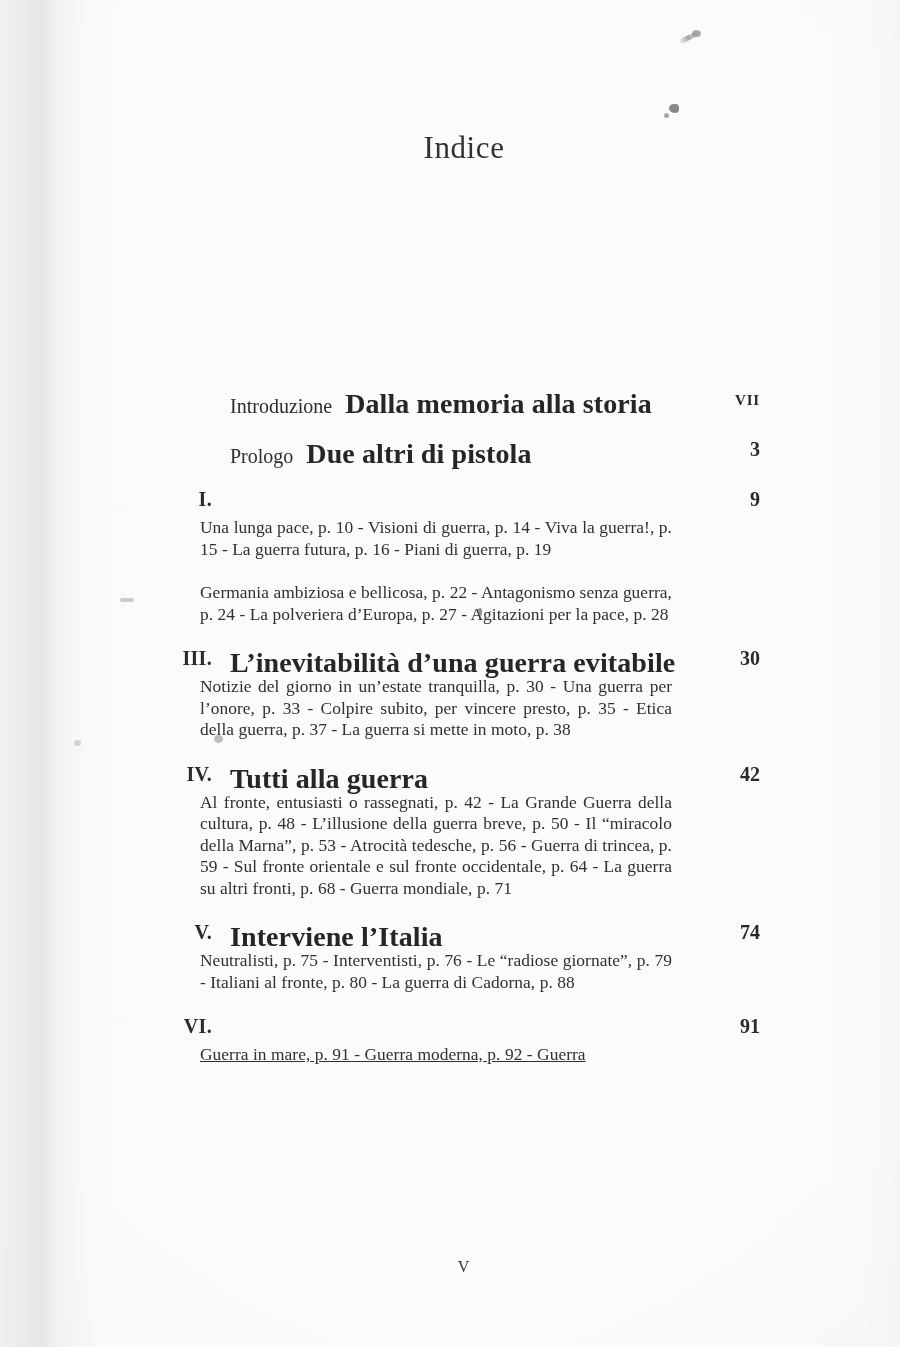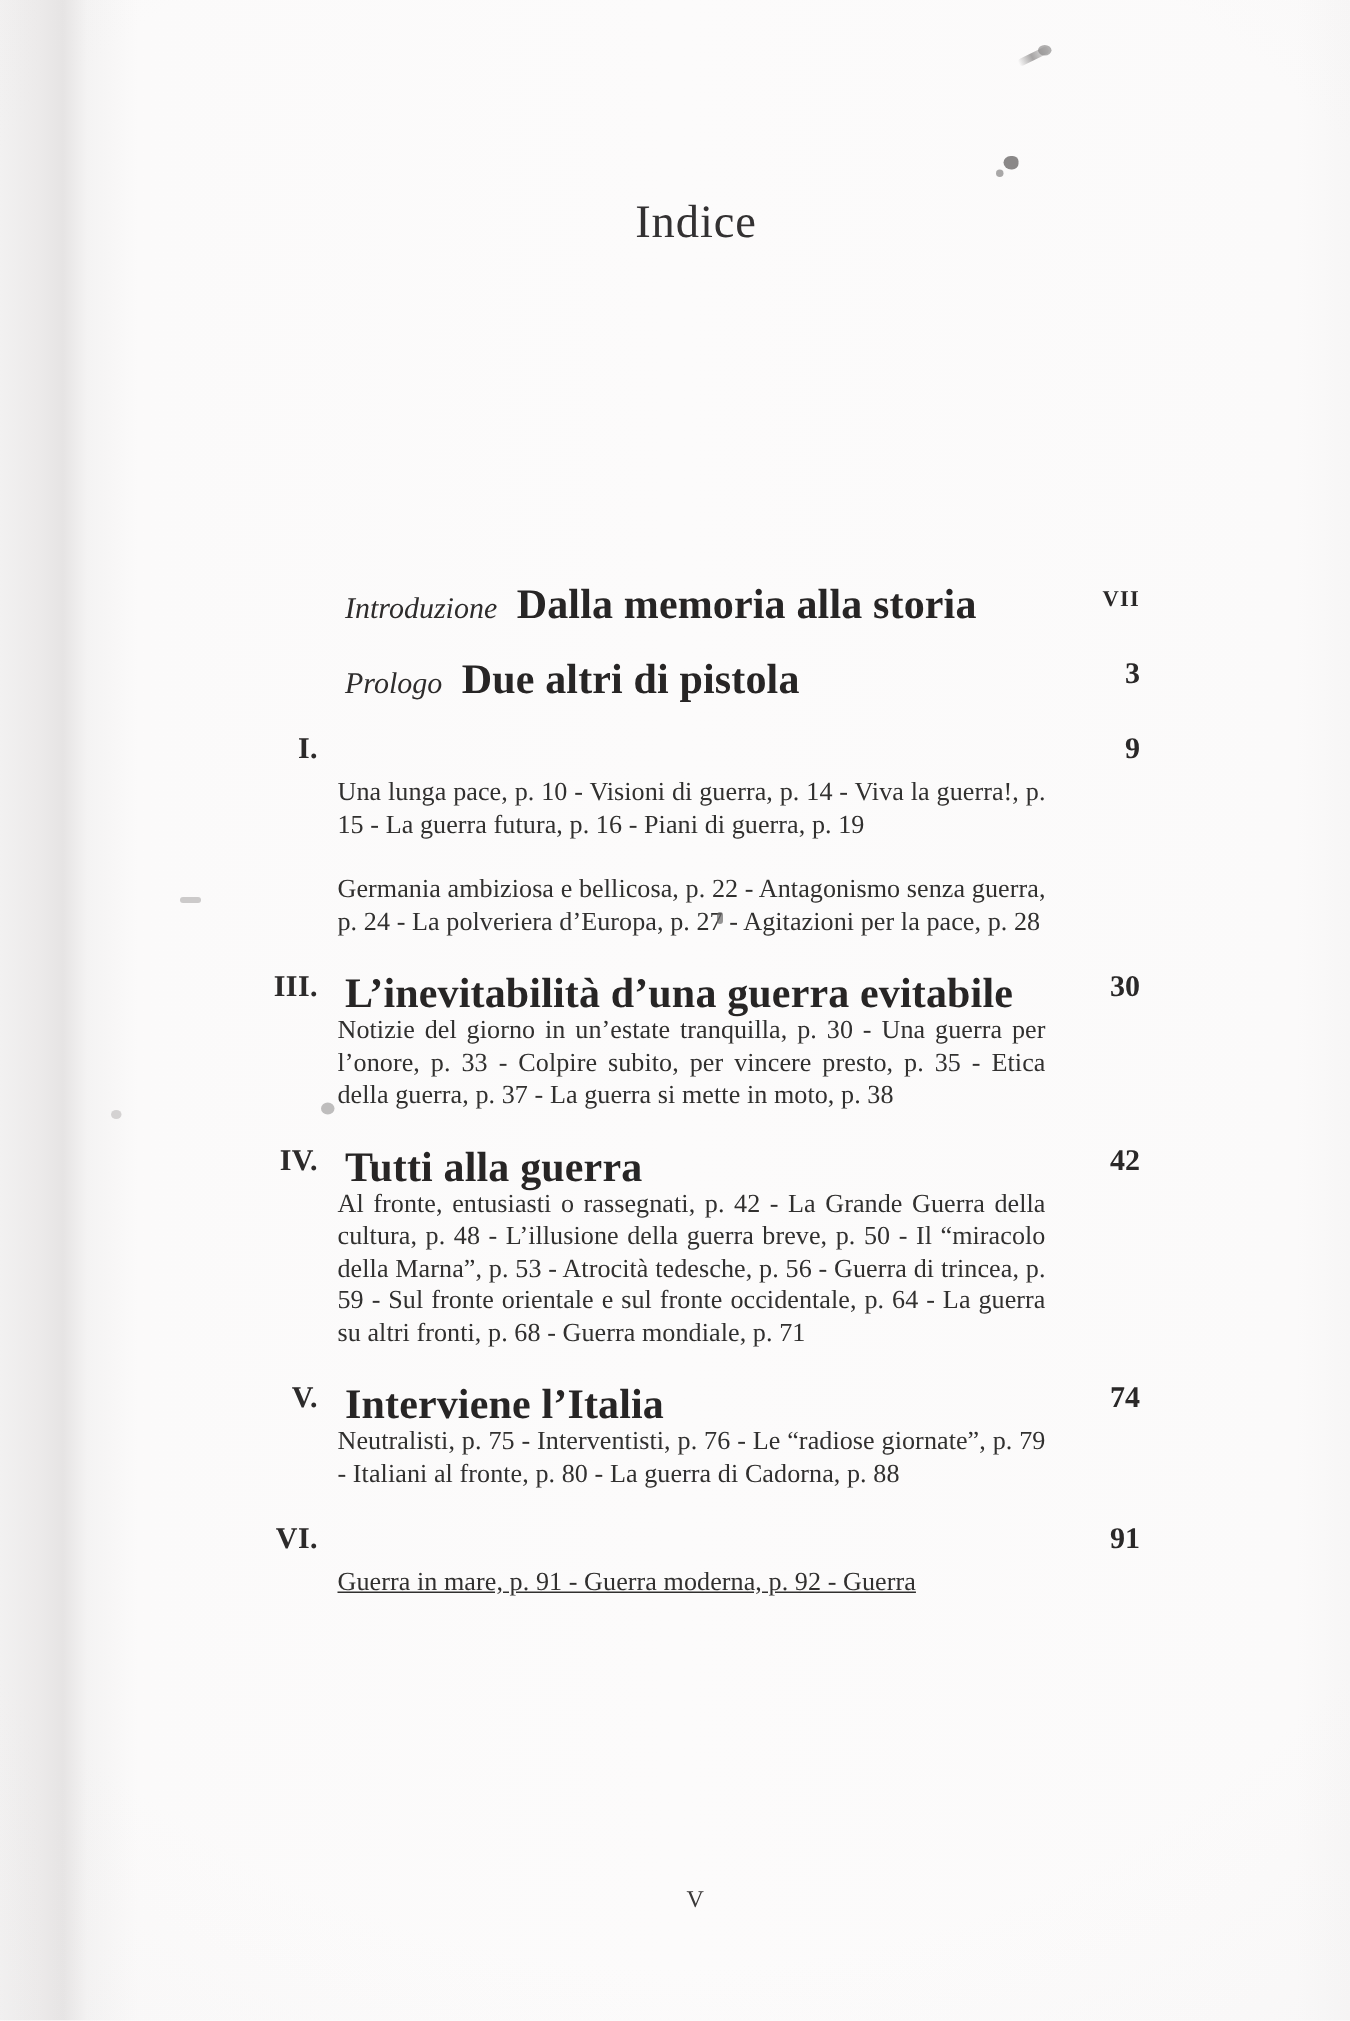--- a/index.html
+++ b/index.html
@@ -87,21 +87,20 @@
     width: 52px;
     text-align: right;
     font-size: 20px;
     font-weight: 700;
     color: #2c2a2a;
     letter-spacing: 0.3px;
   }
 
   
   .label {
-    font-style: italic;
     font-size: 20px;
     color: #2e2c2c;
     font-weight: 400;
     padding-right: 13px;
   }
 
   .title {
     font-size: 28px;
     font-weight: 700;
     color: #272525;
@@ -129,21 +128,21 @@
   }
   .pageno.roman {
     font-size: 15px;
     letter-spacing: 0.8px;
     top: 4px;
   }
 
   
   .subs {
     margin-top: 3px;
-    margin-left: 65px;
+    margin-left: 40px;
     width: 472px;
     font-size: 17.4px;
     line-height: 21.5px;
     color: #31302f;
     text-align: justify;
     font-weight: 400;
     letter-spacing: 0.05px;
   }
   .subs.nojustify { text-align: left; text-decoration: underline; }
 

